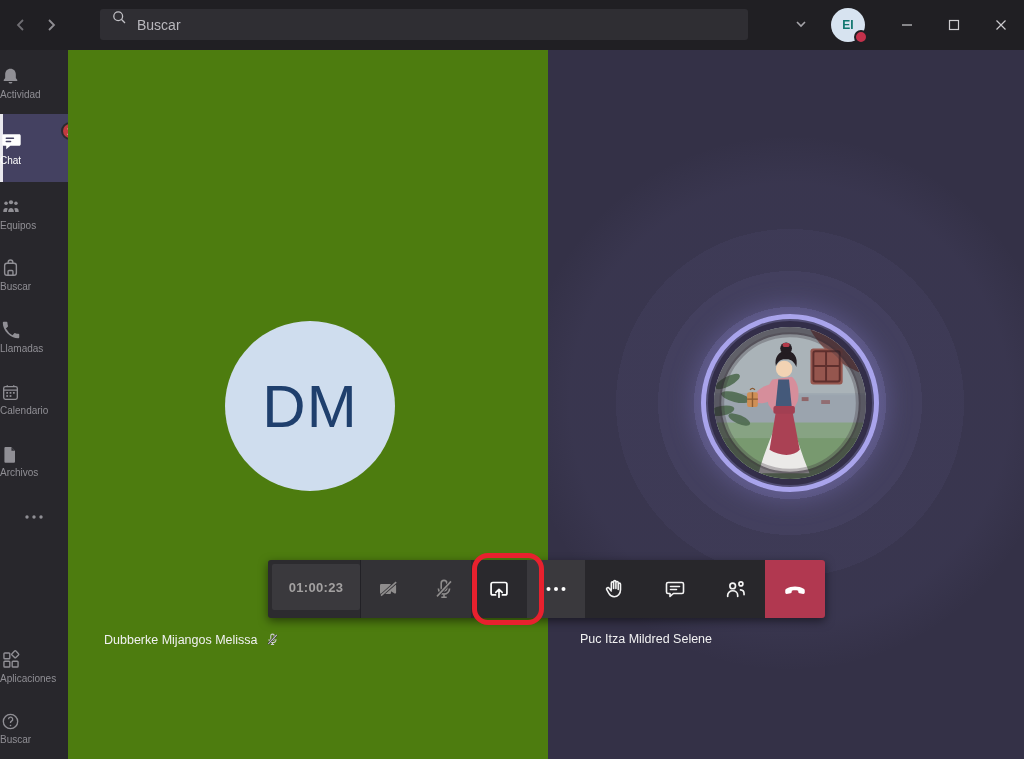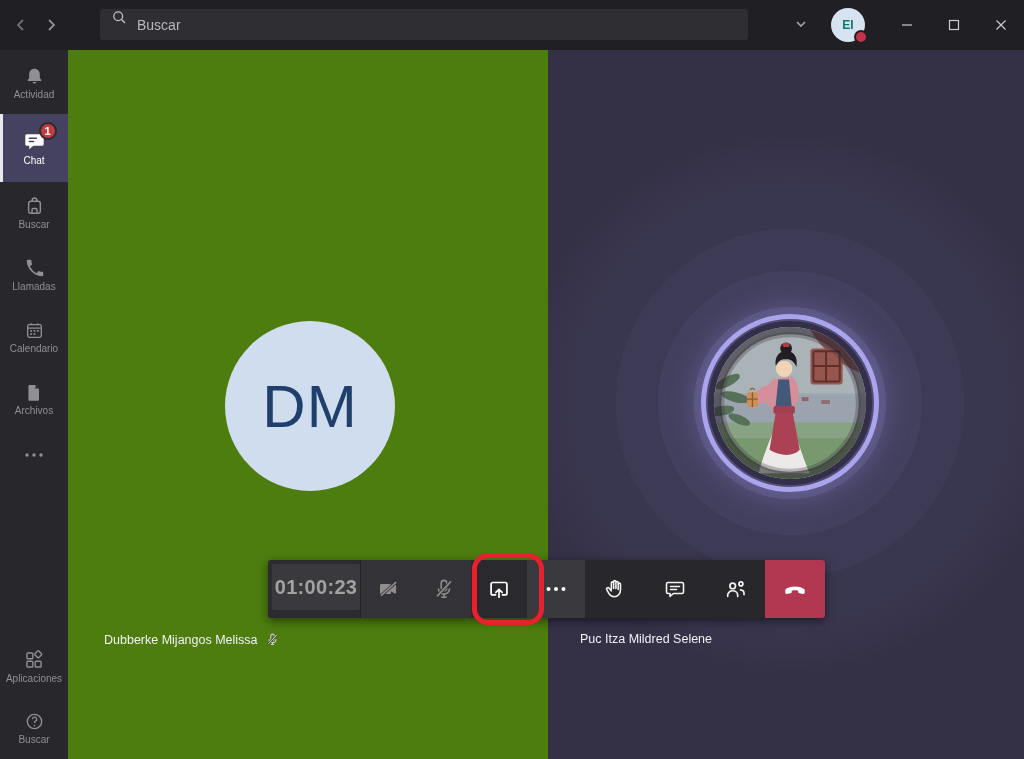--- a/index.html
+++ b/index.html
@@ -16,21 +16,21 @@
   .searchbar input::placeholder{color:#b9b8bd;opacity:1;}
   .caret{position:absolute;left:794px;top:17px;color:#a5a4a9;}
   .profile{position:absolute;left:831px;top:8px;width:34px;height:34px;border-radius:50%;background:#d7e3f0;display:flex;align-items:center;justify-content:center;font-size:12px;font-weight:bold;color:#0f766e;cursor:pointer;}
   .presence{position:absolute;right:-3px;bottom:-2px;width:14px;height:14px;border-radius:50%;background:#c4314b;border:2px solid #201f23;box-sizing:border-box;}
   .winbtns{position:absolute;right:0;top:0;display:flex;height:50px;}
   .winbtn{width:47px;height:50px;display:flex;align-items:center;justify-content:center;color:#cccbce;background:none;border:none;cursor:pointer;}
 
   
   .app{display:flex;height:709px;}
   .sidebar{width:68px;background:#28272c;display:flex;flex-direction:column;align-items:stretch;padding-top:2px;box-sizing:border-box;}
-  .side-item{height:62px;display:flex;flex-direction:column;align-items:center;justify-content:center;gap:3px;color:#908f95;cursor:pointer;position:relative;}
+  .side-item{height:62px;display:flex;flex-direction:column;justify-content:center;gap:3px;color:#908f95;cursor:pointer;position:relative;}
   .side-item .lbl{font-size:10px;line-height:10px;}
   .side-item.active{background:#444161;color:#fefefe;box-shadow:inset 3px 0 0 #e9e8ee;height:68px;}
   .iconwrap{position:relative;}
   .badge{position:absolute;top:-8px;right:-11px;min-width:18px;height:18px;border-radius:50%;background:#c23b3f;border:2px solid #2b2a30;color:#fff;font-size:11px;font-weight:bold;display:flex;align-items:center;justify-content:center;box-sizing:border-box;}
   .side-more{height:50px;display:flex;align-items:center;justify-content:center;color:#908f95;cursor:pointer;}
   .side-spacer{flex:1;}
 
   
   .stage{position:relative;flex:1;display:flex;}
   .tile{position:relative;overflow:hidden;}
@@ -40,21 +40,21 @@
      radial-gradient(circle at 242px 353px, rgba(146,140,214,0.30) 0 96px, rgba(146,140,214,0.16) 96px 132px, rgba(146,140,214,0.10) 132px 174px, rgba(146,140,214,0.055) 174px 220px, rgba(146,140,214,0.0) 268px);}
   .dm-avatar{position:absolute;left:157px;top:271px;width:170px;height:170px;border-radius:50%;background:#cfddee;display:flex;align-items:center;justify-content:center;font-size:60px;font-weight:500;color:#1f3f6d;letter-spacing:1px;}
   .mulan-ring{position:absolute;left:153px;top:264px;width:178px;height:178px;border-radius:50%;border:5px solid #a9a4ec;box-sizing:border-box;box-shadow:0 0 26px 8px rgba(150,144,230,0.30);display:flex;align-items:center;justify-content:center;}
   .mulan-gap{width:164px;height:164px;border-radius:50%;background:#332e49;display:flex;align-items:center;justify-content:center;}
   .name-tag{position:absolute;top:582px;display:flex;align-items:flex-end;gap:7px;color:#f1f1f2;font-size:12.5px;}
   .name-tag.left{left:36px;}
   .name-tag.right{left:32px;}
 
   
   .callbar{position:absolute;left:200px;top:510px;width:557px;height:58px;display:flex;align-items:stretch;background:#2c2b2f;border-radius:3px;box-shadow:0 3px 10px rgba(0,0,0,0.5);z-index:5;}
-  .timer{width:88px;margin:4px 0 8px 4px;background:#3a393d;border-radius:2px;display:flex;align-items:center;justify-content:center;color:#a3a1a1;font-size:20px;font-weight:bold;letter-spacing:.3px;}
+  .timer{width:88px;margin:4px 0 8px 4px;background:#3a393d;border-radius:2px;display:flex;align-items:center;justify-content:center;color:#a3a1a1;font-size:13px;font-weight:bold;letter-spacing:.3px;}
   .cb-sep{width:1px;margin:0;background:#222126;}
   .cb-btn{display:flex;align-items:center;justify-content:center;border:none;cursor:pointer;padding:0;}
   .cb-btn.cam,.cb-btn.mic{width:55px;background:#333236;color:#8f8d8d;}
   .cb-btn.share{width:56px;background:#2a292d;color:#fdfdfd;}
   .cb-btn.more{width:58px;background:#3a393d;color:#fff;}
   .cb-btn.hand,.cb-btn.chat,.cb-btn.people{width:60px;background:#28272b;color:#f3f3f3;}
   .cb-btn.hangup{width:60px;background:#b13850;color:#fff;border-radius:0 3px 3px 0;}
 
   
   .annotation{position:absolute;left:404px;top:503px;width:72px;height:72px;border:5px solid #e8212e;border-radius:16px;box-sizing:border-box;z-index:9;pointer-events:none;}
@@ -141,20 +141,31 @@
         <svg width="23" height="23" viewBox="0 0 24 24">
             <path fill="currentColor" d="M4 4.5h16c.9 0 1.6.7 1.6 1.6v8.8c0 .9-.7 1.6-1.6 1.6h-9.2L6.5 20v-3.5H4c-.9 0-1.6-.7-1.6-1.6V6.1c0-.9.7-1.6 1.6-1.6z"></path>
             <rect x="5.8" y="7.8" width="9" height="1.7" rx=".85" fill="#444161"></rect>
             <rect x="5.8" y="11.2" width="6" height="1.7" rx=".85" fill="#444161"></rect>
           </svg>
         <span class="badge">1</span>
       </span>
       <span class="lbl">Chat</span>
     </div>
 
+    <div class="side-item">
+      <span class="iconwrap">
+        <svg width="22" height="22" viewBox="0 0 24 24" fill="currentColor">
+            <circle cx="6.6" cy="7.8" r="1.9"></circle>
+            <circle cx="12" cy="6.8" r="2.3"></circle>
+            <circle cx="17.4" cy="7.8" r="1.9"></circle>
+            <path d="M3.6 16.5c0-2 1.3-3.4 3-3.4.8 0 1.5.3 2 .8-.7.9-1.1 2-1.1 3.2v.4H3.6zM16.5 17.5v-.4c0-1.2-.4-2.3-1.1-3.2.5-.5 1.2-.8 2-.8 1.7 0 3 1.4 3 3.4v1zM8.9 16.9c0-2.2 1.4-3.9 3.1-3.9s3.1 1.7 3.1 3.9v.6H8.9z"></path>
+          </svg>
+      </span>
+      <span class="lbl">Equipos</span>
+    </div>
 
     <div class="side-item">
       <span class="iconwrap">
         <svg width="21" height="21" viewBox="0 0 24 24" fill="none" stroke="currentColor" stroke-width="1.6">
             <path d="M9.3 6V5a2.7 2.7 0 0 1 5.4 0v1"></path>
             <rect x="5.3" y="6" width="13.4" height="13.7" rx="2.6"></rect>
             <path d="M9.2 19.7v-4.4a1 1 0 0 1 1-1h3.6a1 1 0 0 1 1 1v4.4"></path>
           </svg>
       </span>
       <span class="lbl">Buscar</span>

